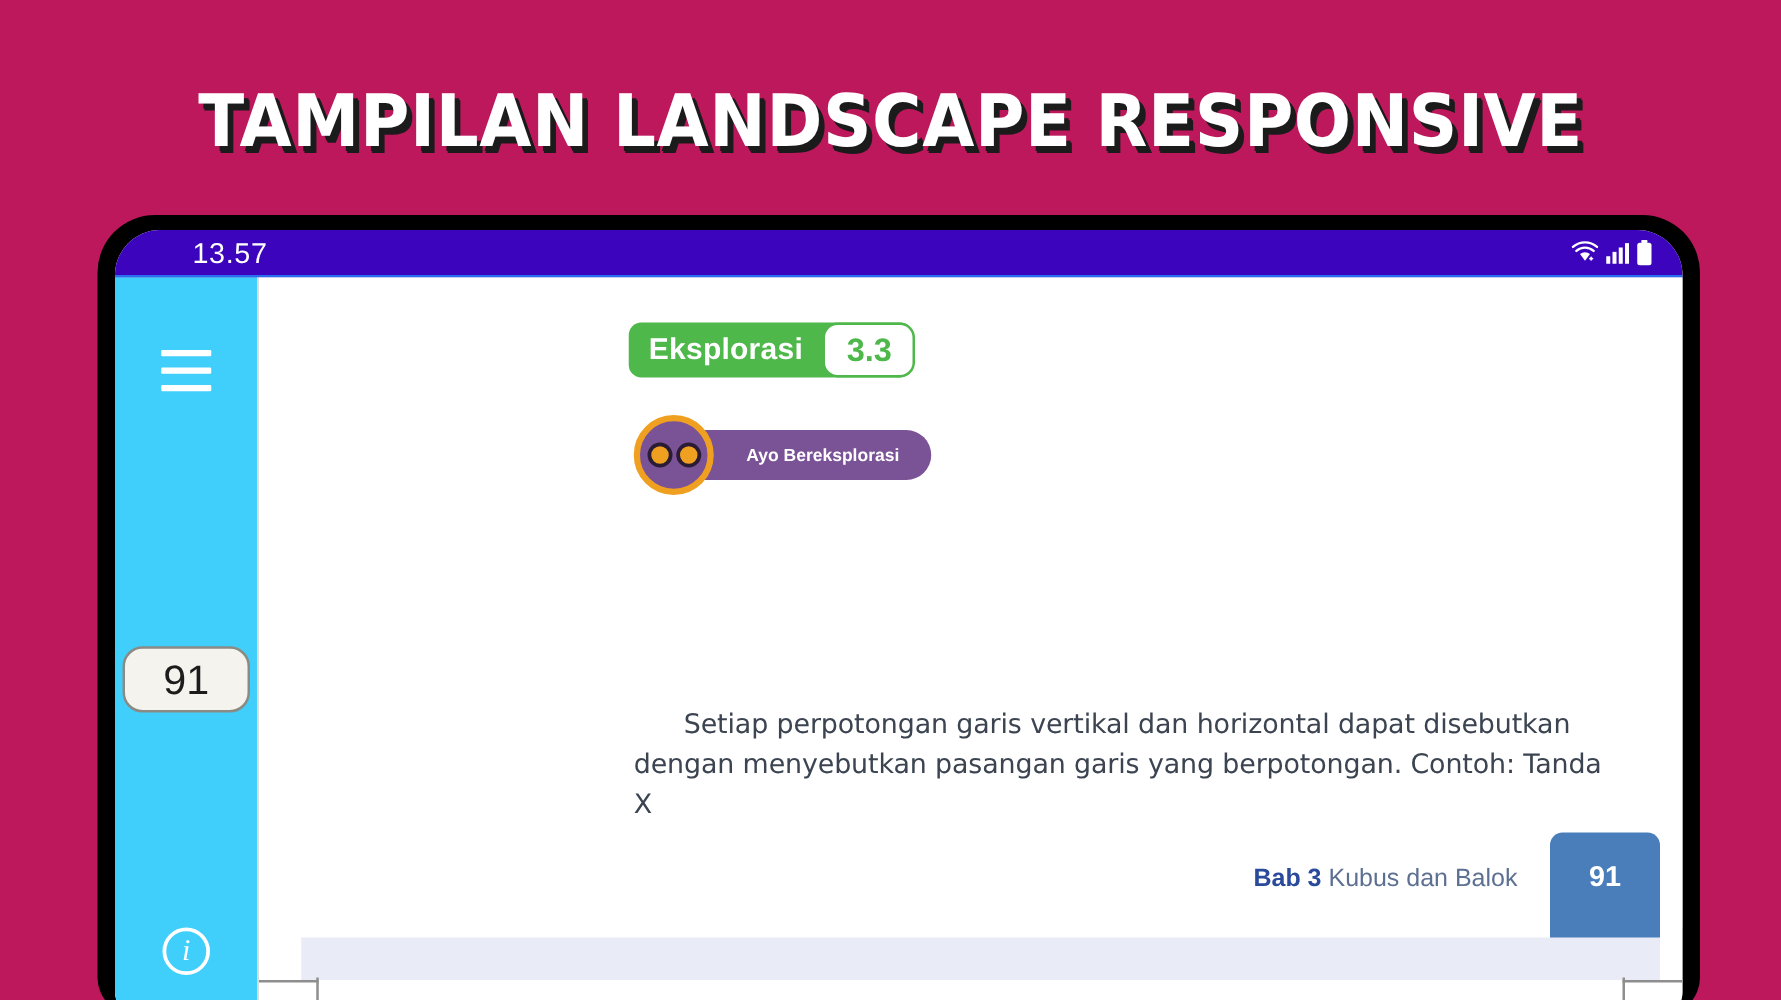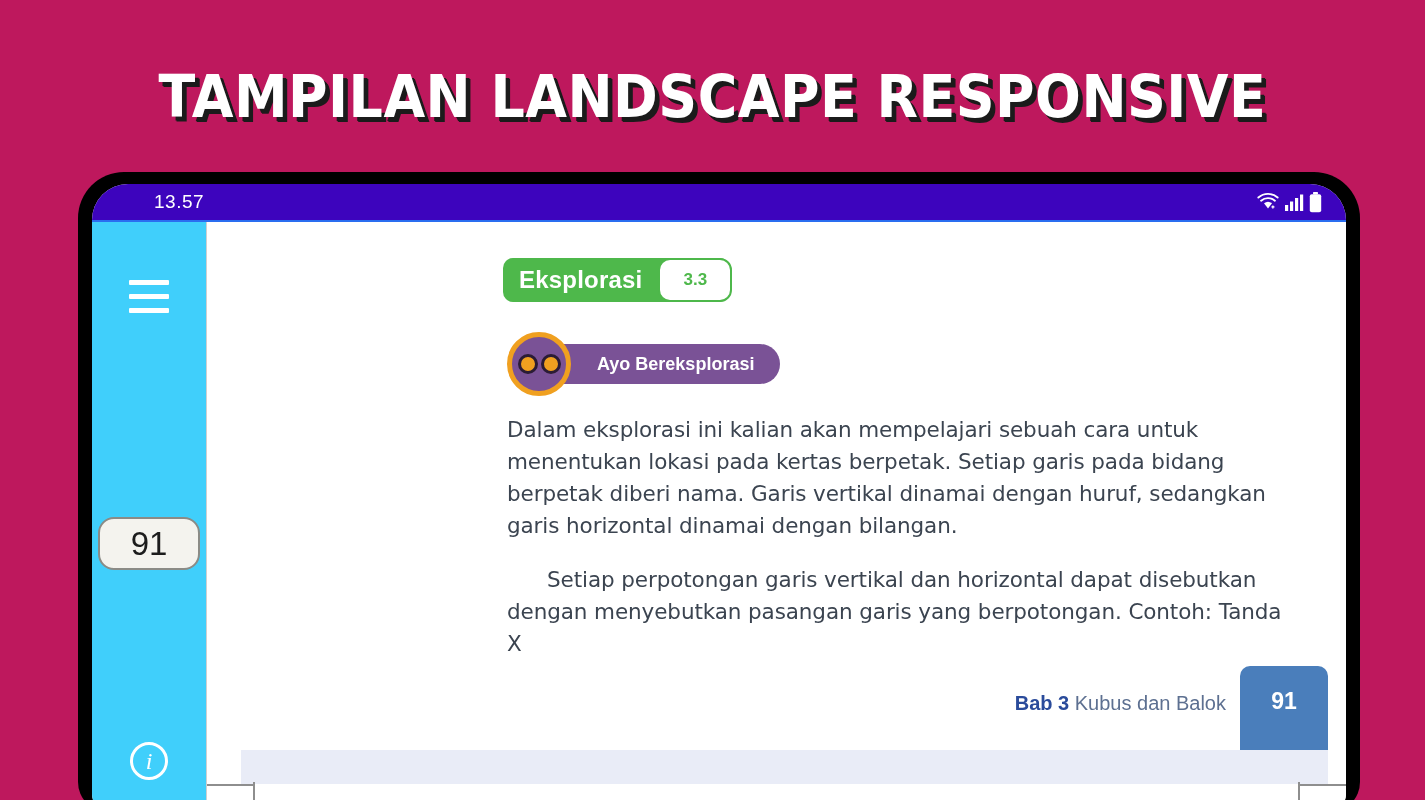--- a/index.html
+++ b/index.html
@@ -63,21 +63,21 @@
     height: 38px;
     background: #3d04bd;
     display: flex;
     align-items: center;
     justify-content: space-between;
     padding: 0 24px 0 62px;
     border-bottom: 2px solid #2a6ef0;
   }
   #status-time {
     color: #ffffff;
-    font-size: 19px;
+    font-size: 23px;
     font-family: "Liberation Sans", sans-serif;
     letter-spacing: 0.5px;
   }
   #status-icons {
     display: flex;
     align-items: center;
     gap: 5px;
   }
   .status-ico { display: block; }
 
@@ -194,21 +194,21 @@
     background: #ffffff;
     border: 2px solid #4eb84b;
     border-radius: 12px;
     min-width: 74px;
     height: 44px;
     margin-right: -2px;
     display: flex;
     align-items: center;
     justify-content: center;
     color: #4eb84b;
-    font-size: 17px;
+    font-size: 26px;
     font-weight: bold;
   }
   #eks-title {
     color: #2a4b9b;
     font-size: 25px;
     font-weight: bold;
     letter-spacing: 0.2px;
   }
 
   
@@ -221,21 +221,21 @@
   }
   #ayo-pill {
     background: #7a5296;
     border-radius: 22px;
     height: 40px;
     padding: 0 26px 0 70px;
     margin-left: -44px;
     display: flex;
     align-items: center;
     color: #ffffff;
-    font-size: 18px;
+    font-size: 14px;
     font-weight: bold;
     order: 2;
   }
   #binocular-icon {
     position: relative;
     z-index: 3;
     width: 64px;
     height: 64px;
     border-radius: 50%;
     background: #7a5296;
@@ -265,21 +265,21 @@
     font-size: 21.5px;
     line-height: 32px;
     letter-spacing: -0.1px;
   }
   #par-1 { left: 300px; top: 192px; width: 800px; }
   #par-2 { left: 300px; top: 342px; width: 790px; text-indent: 40px; }
 
   
   #doc-footer {
     position: absolute;
-    right: 120px;
+    right: 132px;
     top: 470px;
     font-size: 20px;
     white-space: nowrap;
   }
   #footer-bab { color: #2a4b9b; font-weight: bold; }
   #footer-chapter { color: #5d7091; }
 
   #page-number-badge {
     position: absolute;
     right: 18px;
@@ -373,21 +373,20 @@
             <div id="ayo-row">
               <div id="binocular-icon">
                 <span class="lens-wrap">
                   <span class="lens"></span>
                   <span class="lens"></span>
                 </span>
               </div>
               <div id="ayo-pill">Ayo Bereksplorasi</div>
             </div>
 
-            <p id="par-1" class="doc-par">Dalam eksplorasi ini kalian akan mempelajari sebuah cara untuk menentukan lokasi pada kertas berpetak. Setiap garis pada bidang berpetak diberi nama. Garis vertikal dinamai dengan huruf, sedangkan garis horizontal dinamai dengan bilangan.</p>
             <p id="par-2" class="doc-par">Setiap perpotongan garis vertikal dan horizontal dapat disebutkan dengan menyebutkan pasangan garis yang berpotongan. Contoh: Tanda X</p>
 
             <div id="doc-footer">
               <span id="footer-bab">Bab 3</span>
               <span id="footer-chapter">Kubus dan Balok</span>
             </div>
 
             <div id="page-number-badge">91</div>
           </div>
 

